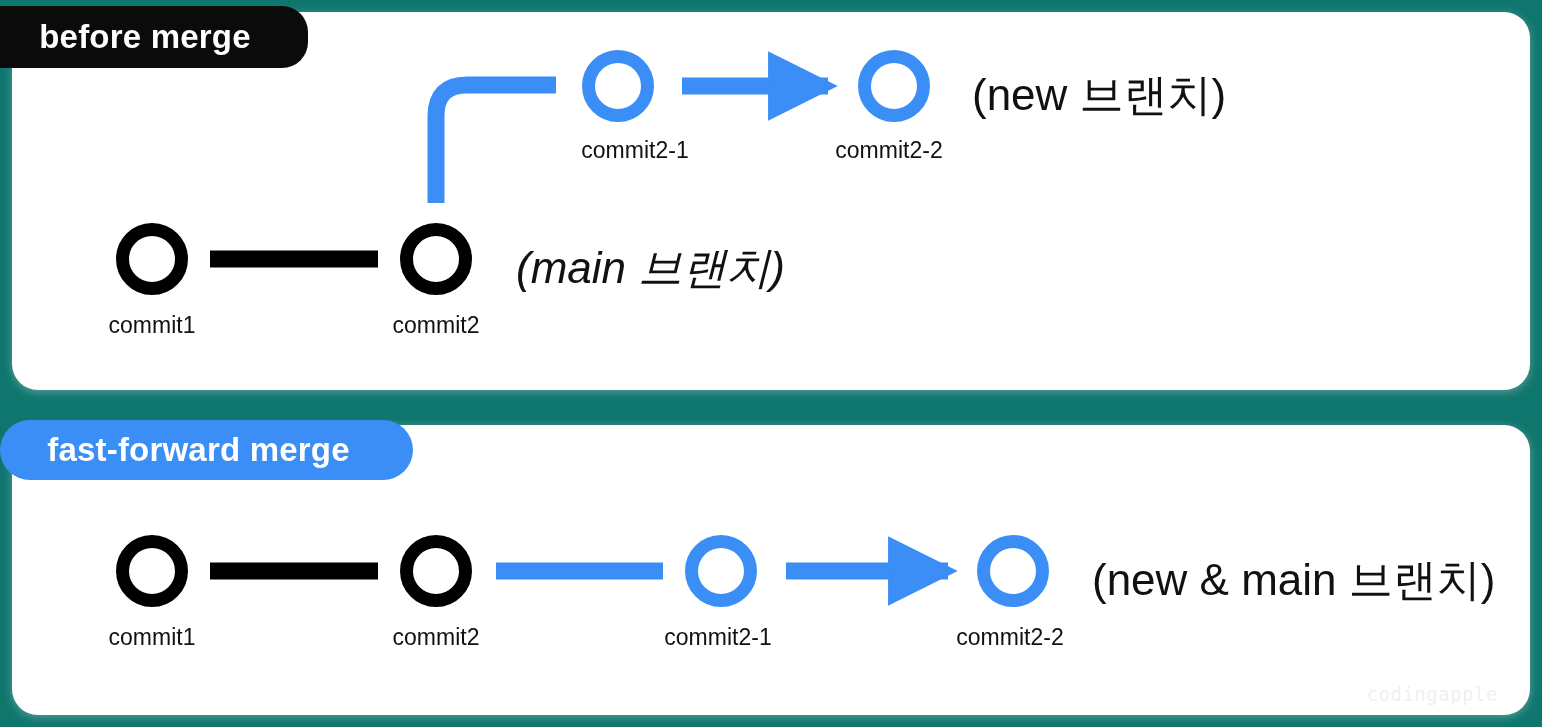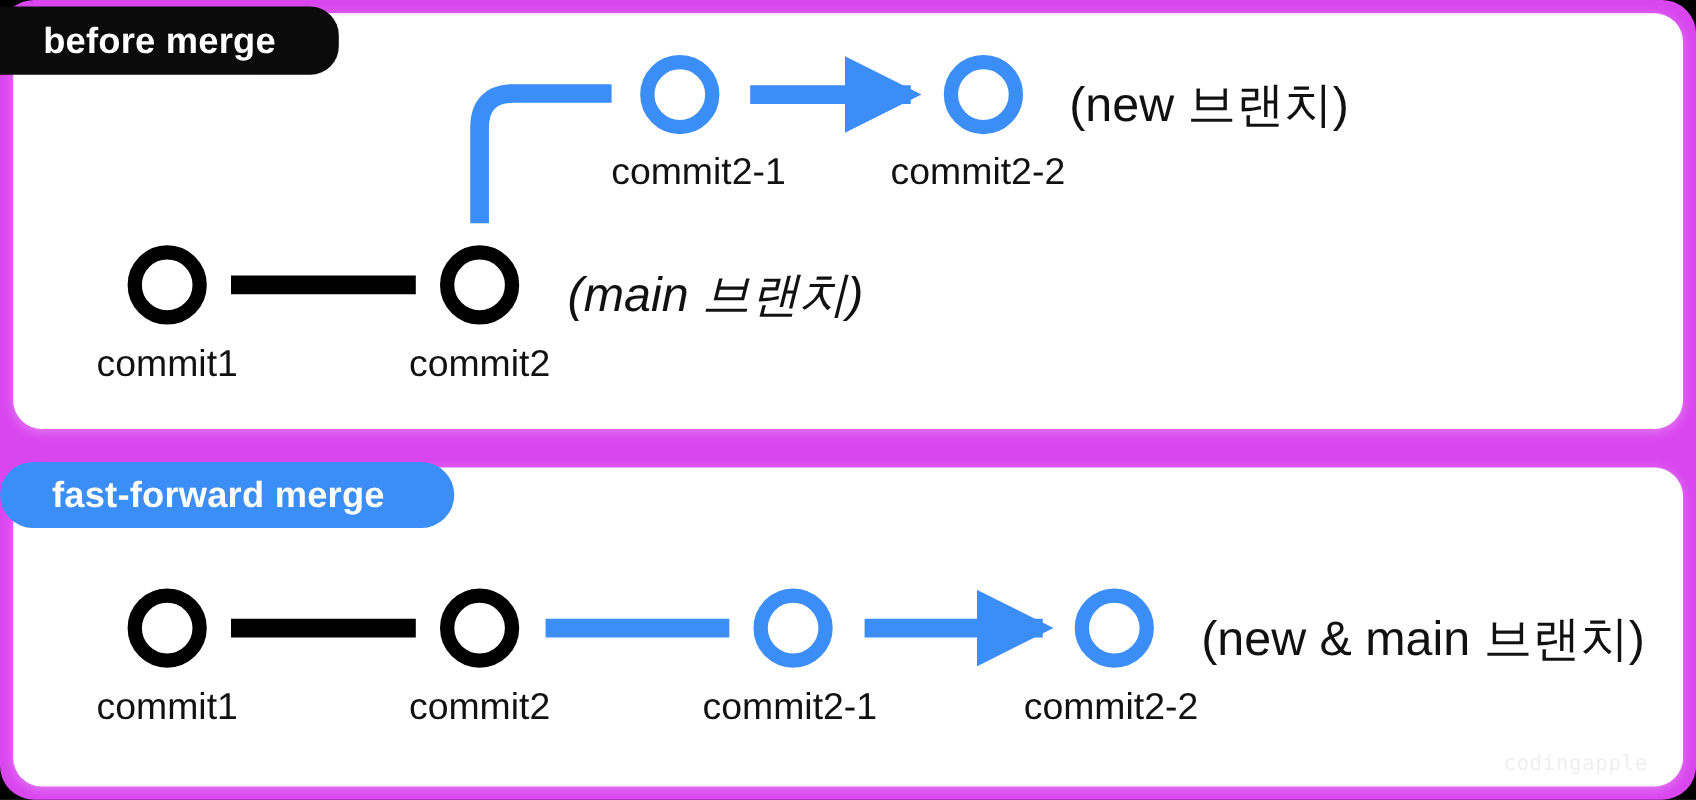--- a/index.html
+++ b/index.html
@@ -11,22 +11,21 @@
     width: 1542px;
     height: 727px;
     overflow: hidden;
     font-family: "Liberation Sans", "DejaVu Sans", sans-serif;
     position: relative;
   }
 
   .stage {
     position: absolute;
     inset: 0;
-    background: #d946ef;
-    border-radius: 31px;
+    background: #0f766e;
   }
 
   
   .card {
     position: absolute;
     background: #ffffff;
     border-radius: 26px;
     box-shadow: 0 2px 10px rgba(255,255,255,0.30);
   }
   #card-before {
@@ -98,21 +97,21 @@
     border-width: 13px;
     background: transparent;
     z-index: 3;
   }
   .node.black { border-color: #000000; }
   .node.blue  { border-color: #3b8ef5; }
 
   
   .node-label {
     position: absolute;
-    font-size: 34px;
+    font-size: 23px;
     color: #111111;
     text-align: center;
     white-space: nowrap;
     transform: translateX(-50%);
     z-index: 3;
   }
 
   
   .branch-note {
     position: absolute;

